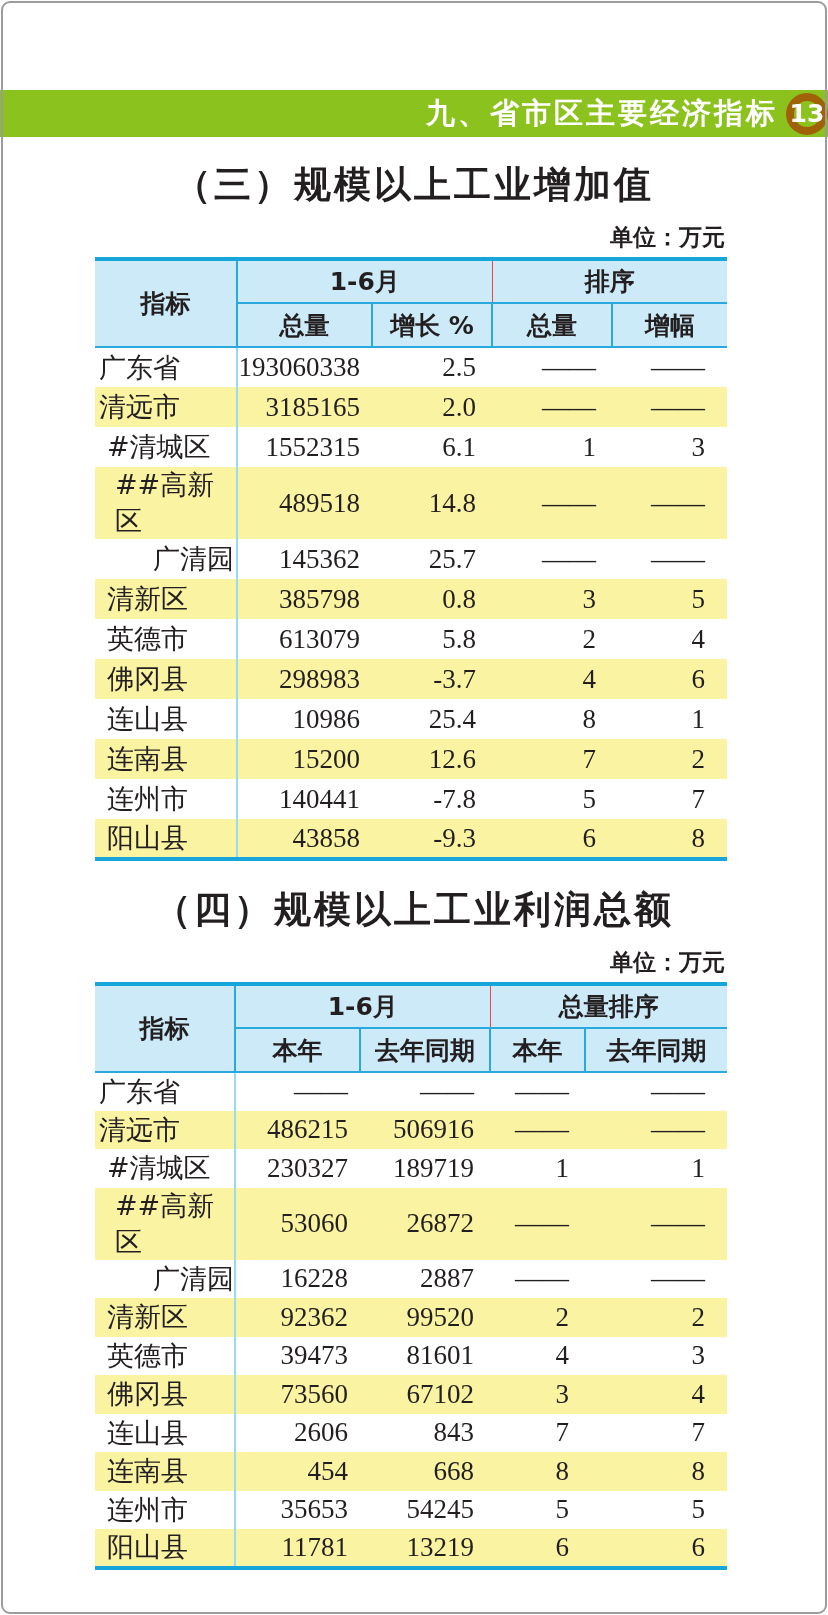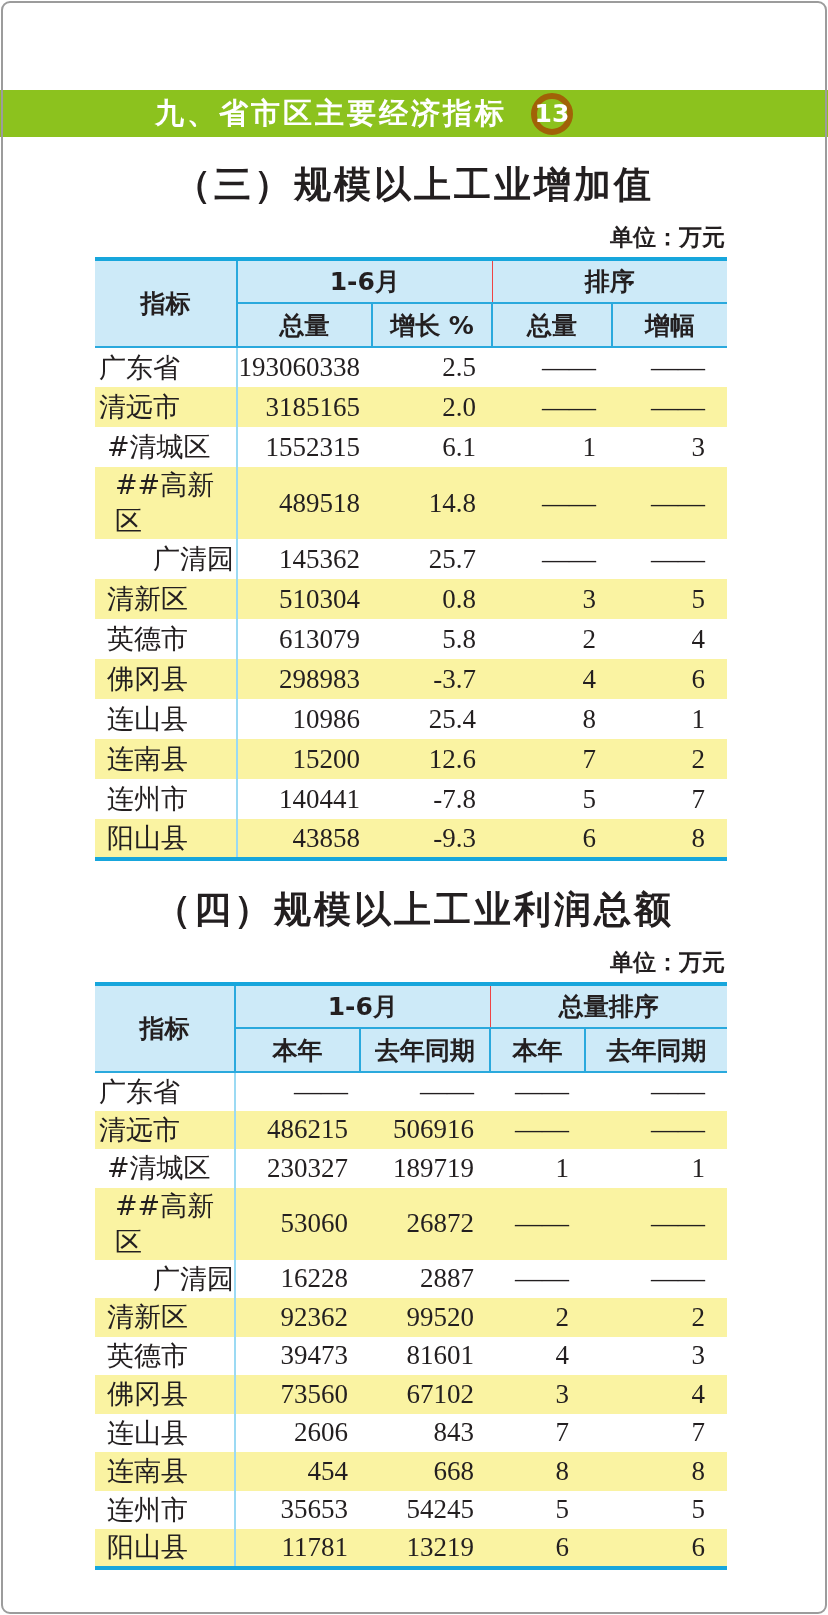--- a/index.html
+++ b/index.html
@@ -16,31 +16,30 @@
     border:2px solid #9c9c9c;
     border-radius:9px;
     pointer-events:none;
     z-index:10;
   }
   
   .topbar {
     margin-top:90px;
     height:47px;
     background:#8cc21e;
-    display:flex; align-items:center; justify-content:center;
-    padding-right:100px;
-    gap:24px;
+    display:flex; align-items:center; justify-content:flex-end;
+    gap:8px;
   }
   .topbar .bar-title {
     color:#fff; font-size:29px; font-weight:bold; letter-spacing:3px;
     line-height:1;
   }
   .page-badge {
     width:42px; height:42px;
-    border:6px solid #a16207; border-radius:50%;
+    border:8px solid #a16207; border-radius:50%;
     color:#fff; font-size:25px; font-weight:bold;
     display:flex; align-items:center; justify-content:center;
     line-height:1;
   }
   
   .section-title {
     font-size:37px; font-weight:bold; text-align:center;
     letter-spacing:3px; color:#231f20;
   }
   .s1 .section-title { margin-top:23px; }
@@ -154,21 +153,21 @@
           </tr>
           <tr>
             <td class="name ind3">广清园</td>
             <td class="num c1">145362</td>
             <td class="num c2">25.7</td>
             <td class="num c3">——</td>
             <td class="num c4">——</td>
           </tr>
           <tr>
             <td class="name ind1">清新区</td>
-            <td class="num c1">510304</td>
+            <td class="num c1">385798</td>
             <td class="num c2">0.8</td>
             <td class="num c3">3</td>
             <td class="num c4">5</td>
           </tr>
           <tr>
             <td class="name ind1">英德市</td>
             <td class="num c1">613079</td>
             <td class="num c2">5.8</td>
             <td class="num c3">2</td>
             <td class="num c4">4</td>

